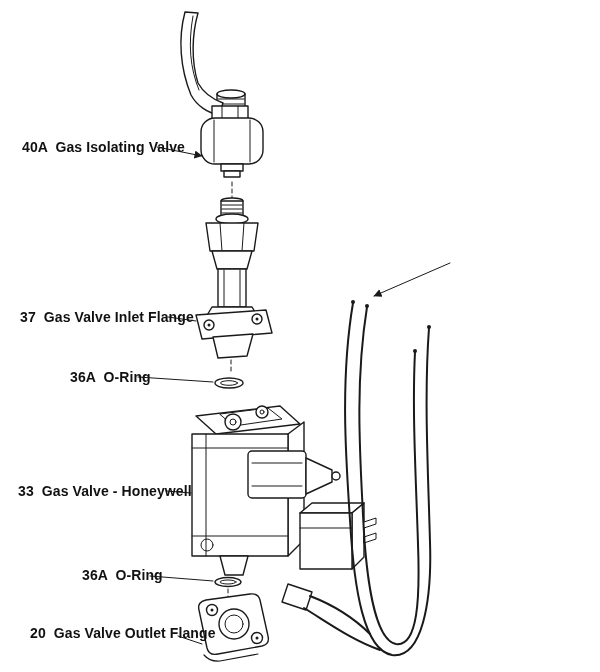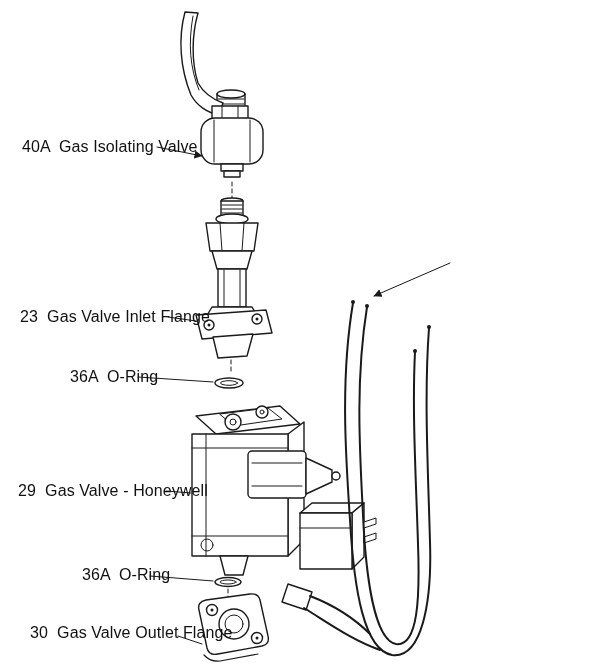--- a/index.html
+++ b/index.html
@@ -5,21 +5,21 @@
   html,body{margin:0;padding:0}
   body{
     width:600px;height:672px;background:#ffffff;
     font-family:"Liberation Sans",sans-serif;
   }
   .stage{
     position:relative;width:600px;height:672px;background:#ffffff;overflow:hidden;
   }
   .stage svg{position:absolute;left:0;top:0}
   .lbl{
-    position:absolute;font-size:16px;font-weight:normal;color:#111111;
+    position:absolute;font-size:14px;font-weight:bold;color:#111111;
     white-space:pre;line-height:14px;letter-spacing:.1px;
   }
   .lbl-40a{left:22px;top:140px}
   .lbl-35a{left:418px;top:234px}
   .lbl-37{left:20px;top:310px}
   .lbl-36a-upper{left:70px;top:370px}
   .lbl-33{left:18px;top:484px}
   .lbl-36a-lower{left:82px;top:568px}
   .lbl-38{left:30px;top:626px}
 </style>
@@ -159,23 +159,23 @@
         <path d="M150,576 L213,581"></path>
         <path d="M178,636 L202,644"></path>
       </g>
 
     </g>
   </svg>
 
   <div class="lbl lbl-40a">40A  Gas Isolating Valve</div>
 
 
-  <div class="lbl lbl-37">23  Gas Valve Inlet Flange</div>
+  <div class="lbl lbl-37">37  Gas Valve Inlet Flange</div>
 
   <div class="lbl lbl-36a-upper">36A  O-Ring</div>
 
-  <div class="lbl lbl-33">29  Gas Valve - Honeywell</div>
+  <div class="lbl lbl-33">33  Gas Valve - Honeywell</div>
 
   <div class="lbl lbl-36a-lower">36A  O-Ring</div>
 
-  <div class="lbl lbl-38">30  Gas Valve Outlet Flange</div>
+  <div class="lbl lbl-38">20  Gas Valve Outlet Flange</div>
 
 </div>
 
 </body></html>

